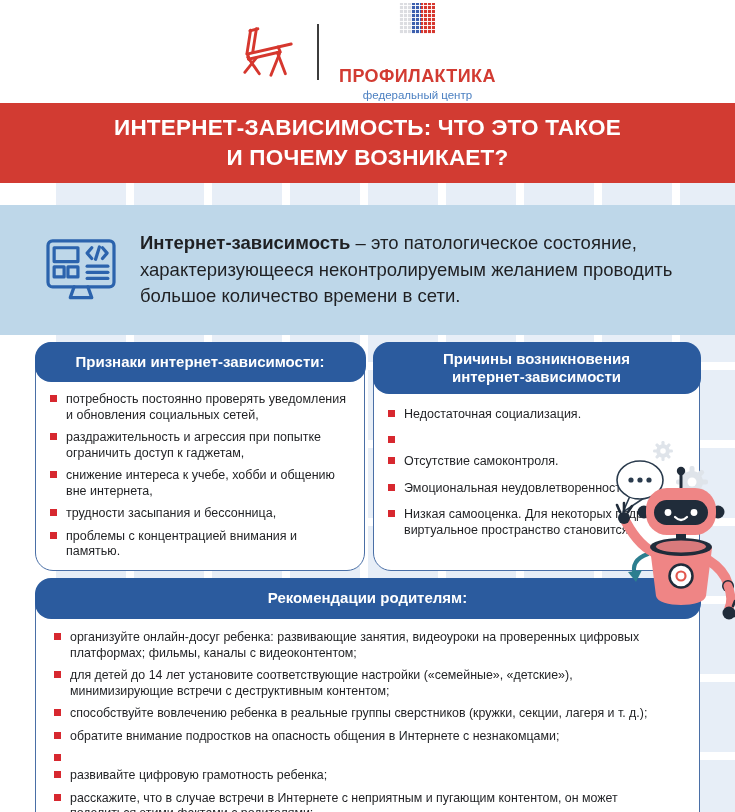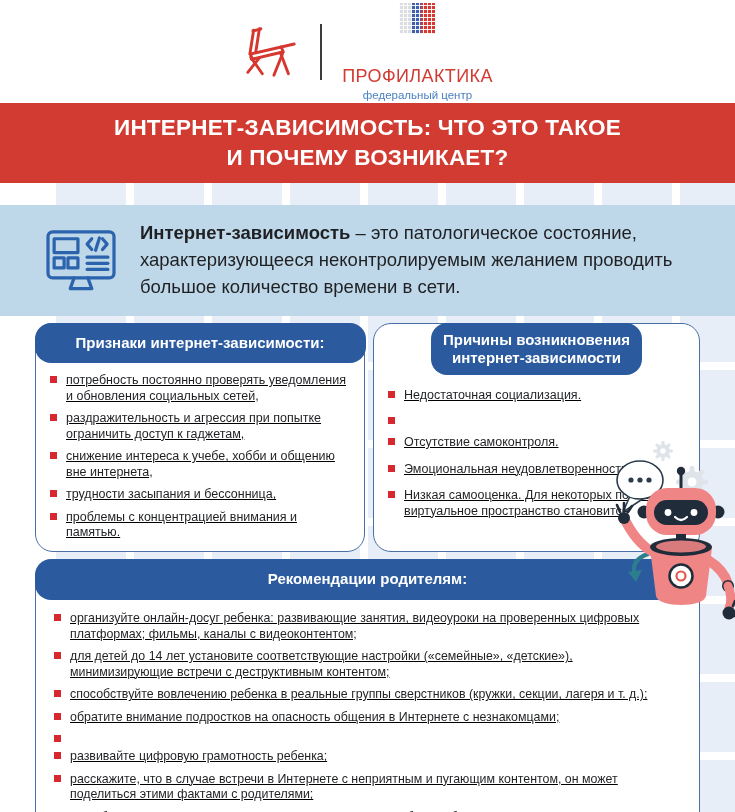--- a/index.html
+++ b/index.html
@@ -38,54 +38,54 @@
   .chair-logo{width:58px;height:66px;}
   .logo-divider{width:2px;height:56px;background:#3c3c3c;}
   .brand-block{display:flex;flex-direction:column;align-items:center;}
   .pixel-flag{
     width:36px;height:31px;margin-bottom:4px;
     background-image:
       repeating-linear-gradient(90deg,rgba(255,255,255,.92) 0 1.3px,rgba(255,255,255,0) 1.3px 4px),
       repeating-linear-gradient(0deg,rgba(255,255,255,.92) 0 1.3px,rgba(255,255,255,0) 1.3px 4px),
       linear-gradient(90deg,#dcdde1 0 32%,#3c5fae 32% 62%,#d6372e 62% 100%);
   }
-  .brand-name{font-size:18px;font-weight:400;letter-spacing:.4px;color:var(--accent-red);margin-top:28px;}
+  .brand-name{font-size:18px;font-weight:700;letter-spacing:.4px;color:var(--accent-red);margin-top:28px;}
   .brand-subtitle{font-size:11.5px;color:var(--brand-blue);margin-top:2px;}
 
   
   .banner{
     height:80px;background:var(--accent-red);color:#fff;
     display:flex;flex-direction:column;align-items:center;justify-content:center;
     font-weight:800;font-size:22.5px;line-height:1.33;text-align:center;letter-spacing:.2px;
     margin-bottom:22px;
   }
 
   
   .definition{
-    height:111px;background:var(--light-blue-band);
+    height:130px;background:var(--light-blue-band);
     display:flex;align-items:center;gap:22px;padding:0 38px 0 44px;
   }
   .def-icon{width:74px;height:66px;flex:none;}
   .def-text{font-size:18.5px;line-height:1.45;color:var(--text-dark);max-width:560px;}
   .def-text b{font-weight:800;}
 
   
   .cards-row{display:flex;gap:8px;margin:7px 35px 0;align-items:stretch;}
   .card{
     background:#fff;border:1.5px solid var(--card-border);border-radius:18px;
     display:flex;flex-direction:column;
   }
   .card-header{
     background:var(--deep-blue);color:#fff;font-weight:800;text-align:center;
     border-radius:16px;margin:-1.5px;padding:11px 12px;font-size:15px;line-height:1.22;
   }
   .card-causes .card-header{padding:8px 12px;}
-  .card-body{padding:12px 12px 10px 14px;text-decoration:underline;}
+  .card-body{padding:12px 12px 10px 14px;}
   .card-signs{flex:0 0 330px;}
-  .card-causes{flex:1;align-items:center;}
+  .card-causes{flex:1;}
   .blt{display:flex;gap:9px;margin-bottom:7px;font-size:12.5px;line-height:1.24;color:var(--text-dark);}
   .blt:last-child{margin-bottom:0;}
   .blt .marker{width:7px;height:7px;background:var(--bullet-red);margin-top:3px;flex:none;}
   .card-causes .card-body{padding:14px 12px 12px 14px;}
   .card-causes .blt{margin-bottom:11px;}
 
   .card-rec{margin:8px 35px 0;min-height:258px;}
   .card-rec .card-body{padding:13px 26px 12px 18px;}
   .card-rec .blt{font-size:12.4px;line-height:1.25;margin-bottom:7px;}
 

